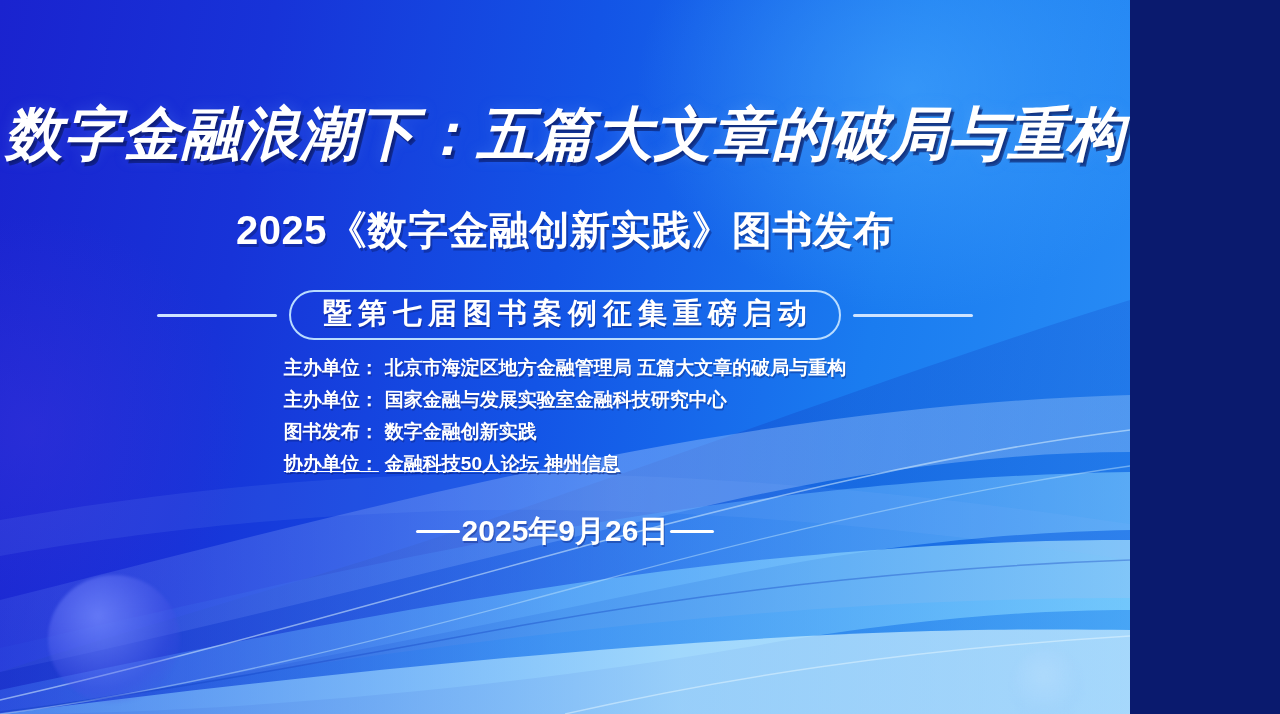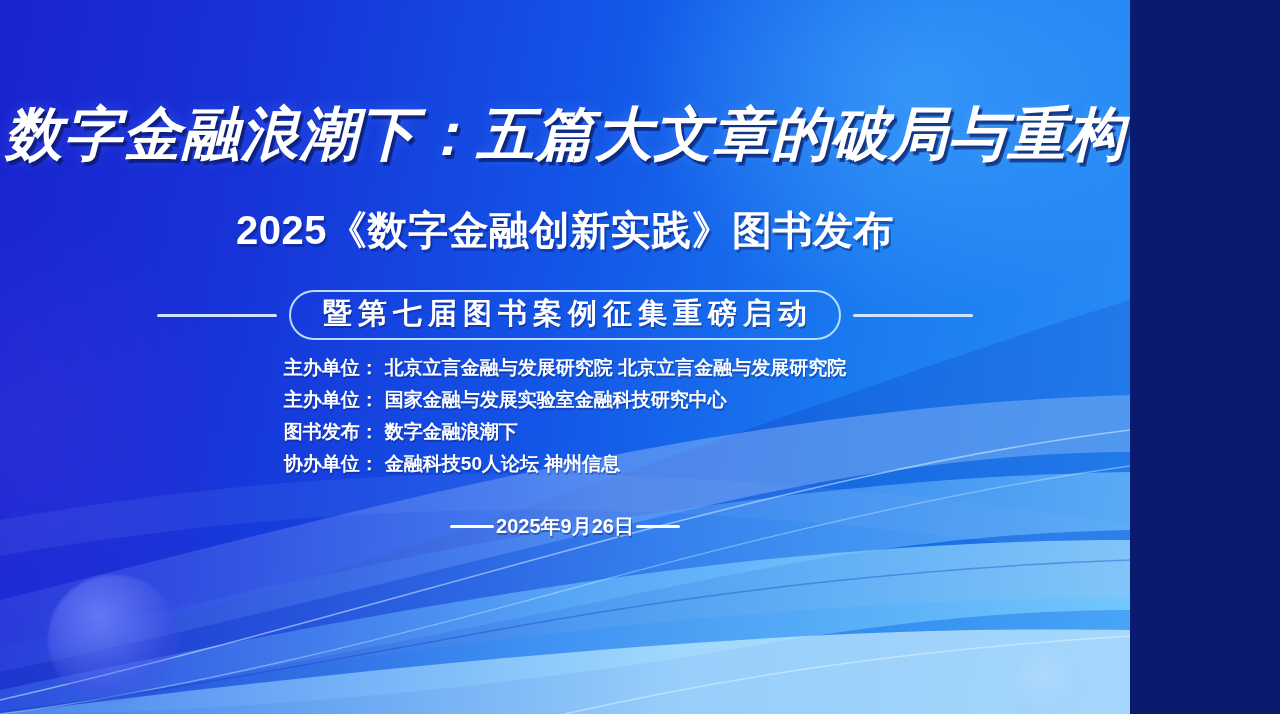--- a/index.html
+++ b/index.html
@@ -160,42 +160,42 @@
   }
   .org-line {
     font-size: 19px;
     font-weight: bold;
     line-height: 1;
     color: #ffffff;
     white-space: nowrap;
     margin-bottom: 13px;
     text-shadow: 1px 2px 0 rgba(10,28,110,0.38);
   }
-  .org-line:last-child { margin-bottom: 0; }
+  .org-line:last-child { margin-bottom: 0; text-decoration: underline; }
   .org-label { margin-right: 6px; }
 
   .date-row {
     position: absolute;
     top: 516px;
     left: 0;
     right: 0;
     display: flex;
     align-items: center;
     justify-content: center;
     gap: 0px;
   }
   .date-rule {
     width: 44px;
     height: 3px;
     background: #ffffff;
     border-radius: 2px;
     flex: none;
   }
   .date-text {
-    font-size: 20px;
+    font-size: 30px;
     font-weight: bold;
     line-height: 1;
     color: #ffffff;
     white-space: nowrap;
     padding: 0 2px;
     text-shadow: 1px 2px 0 rgba(10,28,110,0.38);
   }
 </style>
 </head>
 <body>
@@ -276,29 +276,29 @@
     <div class="pill-row">
       <span class="rule"></span>
       <span class="pill">暨第七届图书案例征集重磅启动</span>
       <span class="rule"></span>
     </div>
 
     <div class="org-block">
       <div class="org-inner">
 
         <div class="org-line">
-          <span class="org-label">主办单位：</span><span class="org-value">北京立言金融与发展研究院  北京立言金融与发展研究院</span>
+          <span class="org-label">主办单位：</span><span class="org-value">北京市海淀区地方金融管理局  五篇大文章的破局与重构</span>
         </div>
 
         <div class="org-line">
           <span class="org-label">主办单位：</span><span class="org-value">国家金融与发展实验室金融科技研究中心</span>
         </div>
 
         <div class="org-line">
-          <span class="org-label">图书发布：</span><span class="org-value">数字金融浪潮下</span>
+          <span class="org-label">图书发布：</span><span class="org-value">数字金融创新实践</span>
         </div>
 
         <div class="org-line">
           <span class="org-label">协办单位：</span><span class="org-value">金融科技50人论坛  神州信息</span>
         </div>
 
       </div>
     </div>
 
     <div class="date-row">

